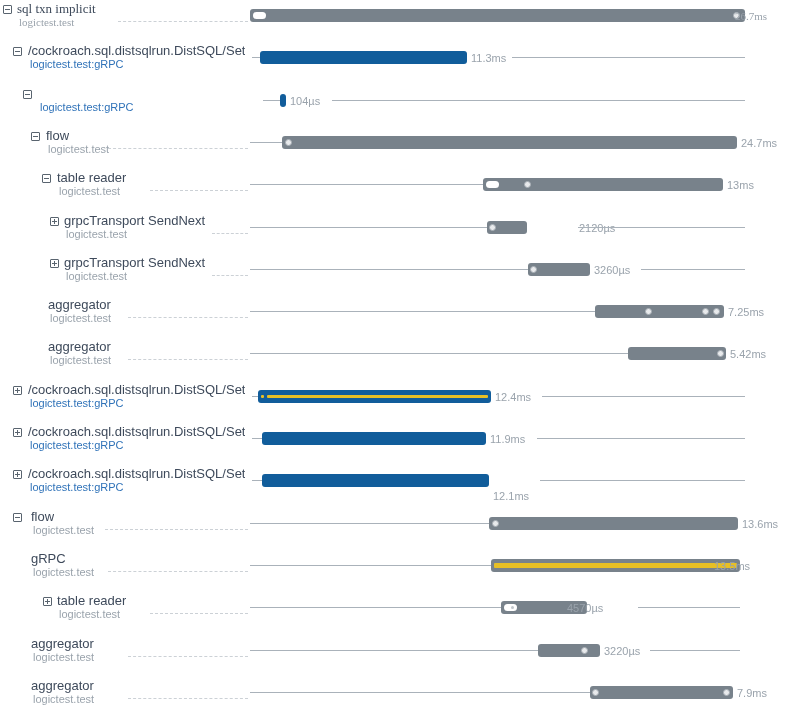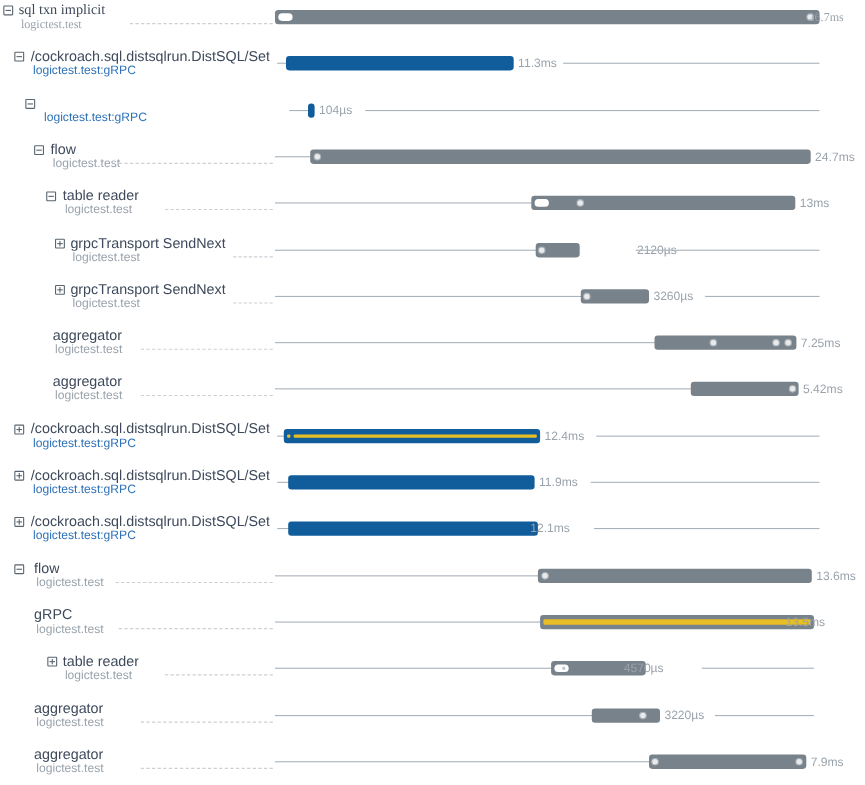--- a/index.html
+++ b/index.html
@@ -146,21 +146,21 @@
       <div class="bar blue" style="left: 262px; width: 224px;"></div>
       <div class="dur" style="left: 490px;">11.9ms</div>
       <div class="sline" style="left: 537px; width: 208px;"></div>
     </div>
     <div class="row" style="top: 467.3px;">
       <div class="toggle plus" style="left: 13px;"></div>
       <div class="title" style="left: 28px; max-width: 230px;">/cockroach.sql.distsqlrun.DistSQL/Set</div>
       <div class="sub blue" style="left: 30px;">logictest.test:gRPC</div>
       <div class="sline" style="left: 252px; width: 11px;"></div>
       <div class="bar blue" style="left: 262px; width: 227px;"></div>
-      <div class="dur" style="left: 482px;">12.1ms</div>
+      <div class="dur" style="left: 493px; margin-top: 15px;">12.1ms</div>
       <div class="sline" style="left: 540px; width: 205px;"></div>
     </div>
     <div class="row" style="top: 509.6px;">
       <div class="toggle" style="left: 13px;"></div>
       <div class="title" style="left: 31px; max-width: 227px;">flow</div>
       <div class="sub" style="left: 33px;">logictest.test</div>
       <div class="dash" style="left: 105px; width: 143px;"></div>
       <div class="sline" style="left: 250px; width: 240px;"></div>
       <div class="bar gray" style="left: 489px; width: 249px;">
         <div class="dot" style="left: 3px;"></div>

